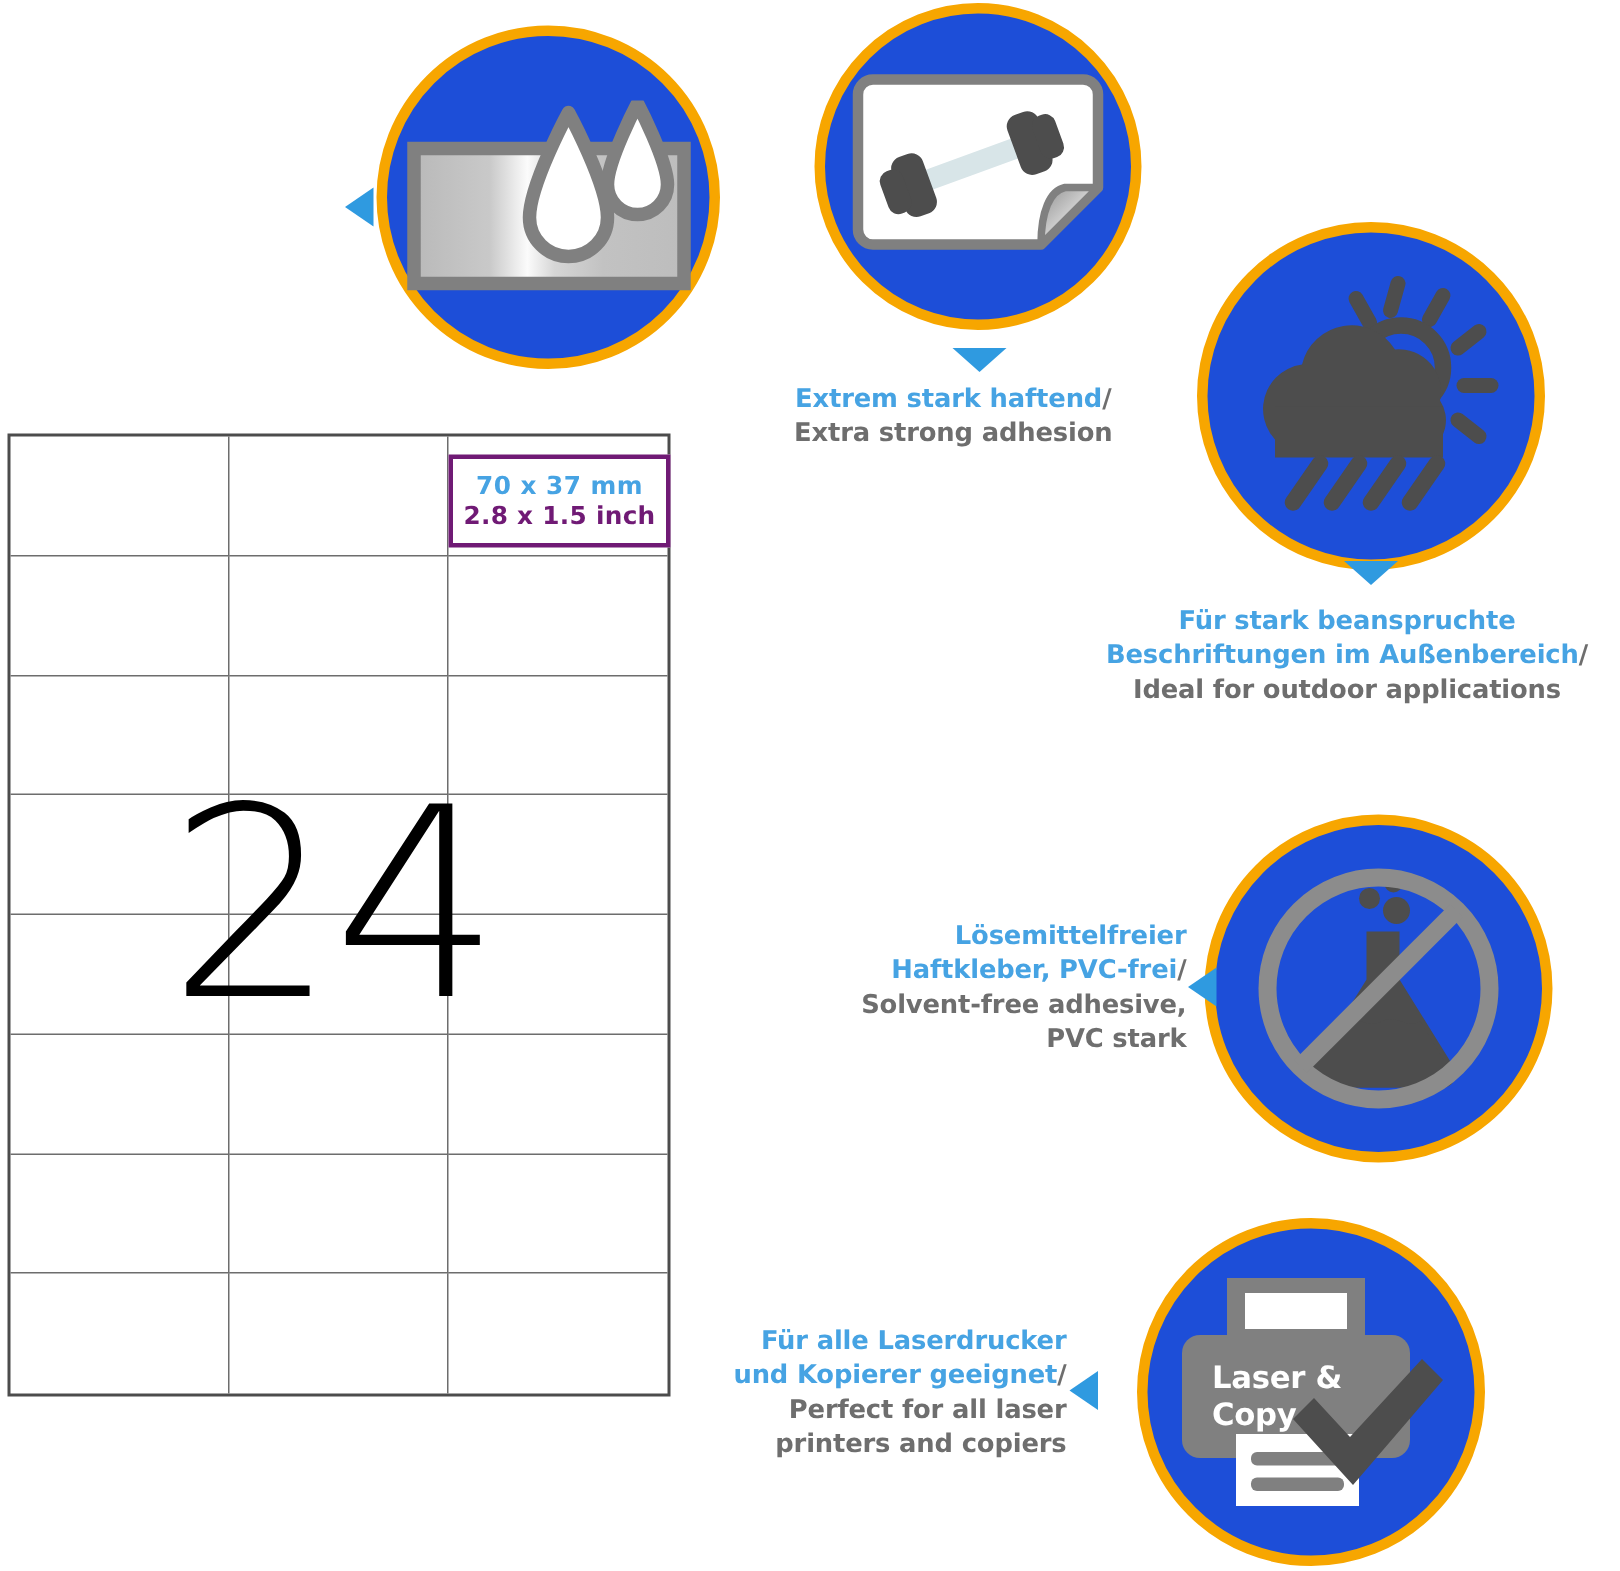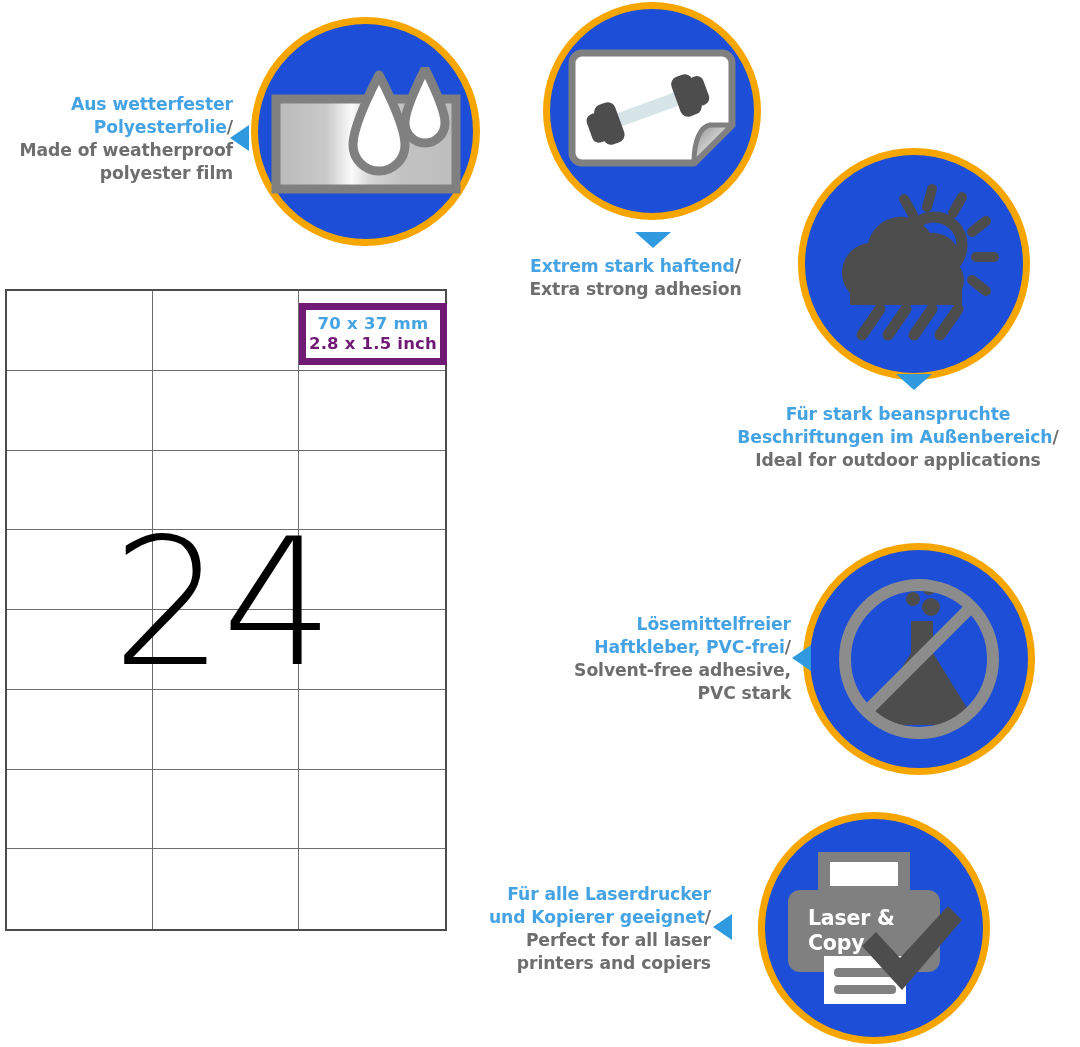--- a/index.html
+++ b/index.html
@@ -71,21 +71,21 @@
     box-sizing:border-box;
     position:relative;
   }
   .cell.last-col{border-right:none;}
   .cell.last-row{border-bottom:none;}
 
   .dim-box{
     position:absolute;
     left:299px;top:303px;
     width:148px;height:62px;
-    border:7px solid #701a75;
+    border:3px solid #701a75;
     background:#ffffff;
     box-sizing:border-box;
     display:flex;flex-direction:column;
     align-items:center;justify-content:center;
     z-index:4;
   }
   .dim-mm{
     color:#46a3e3;font-weight:bold;font-size:16.5px;line-height:1.22;
     letter-spacing:0.3px;
   }
@@ -137,26 +137,20 @@
             <stop offset="52%" stop-color="#d6d6d6"></stop>
             <stop offset="70%" stop-color="#c2c2c2"></stop>
             <stop offset="100%" stop-color="#bdbdbd"></stop>
           </linearGradient>
         </defs>
         <rect x="5" y="32" width="180" height="90" fill="url(#metal)" stroke="#808080" stroke-width="9"></rect>
         <path d="M108 8 C108 8 82 56 82 78 a26 26 0 0 0 52 0 C134 56 108 8 108 8 Z" fill="#ffffff" stroke="#808080" stroke-width="9" stroke-linejoin="round"></path>
         <path d="M154 2 C154 2 134 40 134 56 a20 20 0 0 0 40 0 C174 40 154 2 154 2 Z" fill="#ffffff" stroke="#808080" stroke-width="9" stroke-linejoin="round"></path>
       </svg>
     </div>
-  </div>
-  <div class="caption cap-right" style="left:0px;top:93px;width:233px;">
-    <span class="de">Aus wetterfester</span><br>
-    <span class="de">Polyesterfolie</span><span class="sep">/</span><br>
-    <span>Made of weatherproof</span><br>
-    <span>polyester film</span>
   </div>
   <div class="tri tri-left" style="left:230px;top:125px;"></div>
 
   <div class="badge" style="left:543px;top:2px;width:218px;height:218px;">
     <div class="badge-inner">
       <svg width="176" height="124" viewBox="0 0 176 124">
         <defs>
           <linearGradient id="curl" x1="0" y1="0" x2="1" y2="1">
             <stop offset="0%" stop-color="#8f8f8f"></stop>
             <stop offset="55%" stop-color="#d9d9d9"></stop>

